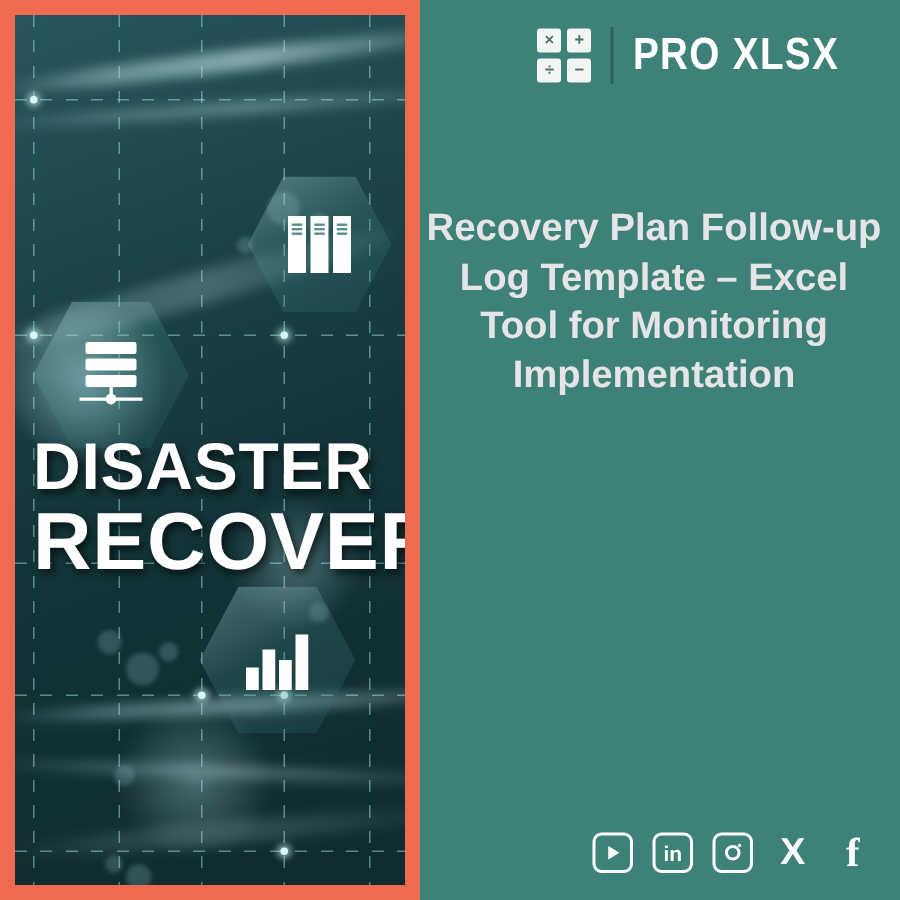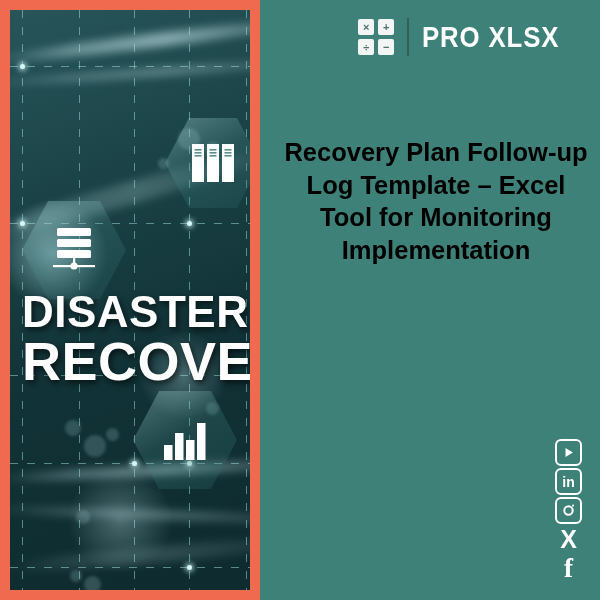--- a/index.html
+++ b/index.html
@@ -14,21 +14,21 @@
     overflow: hidden;
     background: #3e8178;
     font-family: "Liberation Sans", sans-serif;
   }
 
   
   .image-panel {
     position: absolute;
     left: 0;
     top: 0;
-    width: 260px;
+    width: 280px;
     height: 600px;
     background: #ef6a4f;
     box-sizing: border-box;
     padding: 10px 10px 10px 10px;
   }
   .image-inner {
     position: relative;
     width: 100%;
     height: 100%;
     overflow: hidden;
@@ -157,21 +157,21 @@
     transform-origin: left center;
     white-space: nowrap;
   }
 
   .title {
     position: absolute;
     left: 10px;
     right: 10px;
     top: 136px;
     text-align: center;
-    color: #000000;
+    color: #e5e5e5;
     font-size: 25.5px;
     font-weight: bold;
     line-height: 1.28;
     font-family: "Liberation Sans", sans-serif;
   }
 
   .desc {
     position: absolute;
     left: 18px;
     right: 18px;
@@ -182,22 +182,21 @@
     line-height: 1.52;
     font-family: "Liberation Sans", sans-serif;
   }
 
   .socials {
     position: absolute;
     right: 18px;
     bottom: 18px;
     display: flex;
     align-items: flex-start;
-    gap: 2px;
-    flex-direction: column;
+    gap: 13px;
   }
   .social {
     width: 27px;
     height: 27px;
     display: flex;
     align-items: center;
     justify-content: center;
     color: #ffffff;
   }
   .social.boxed {

